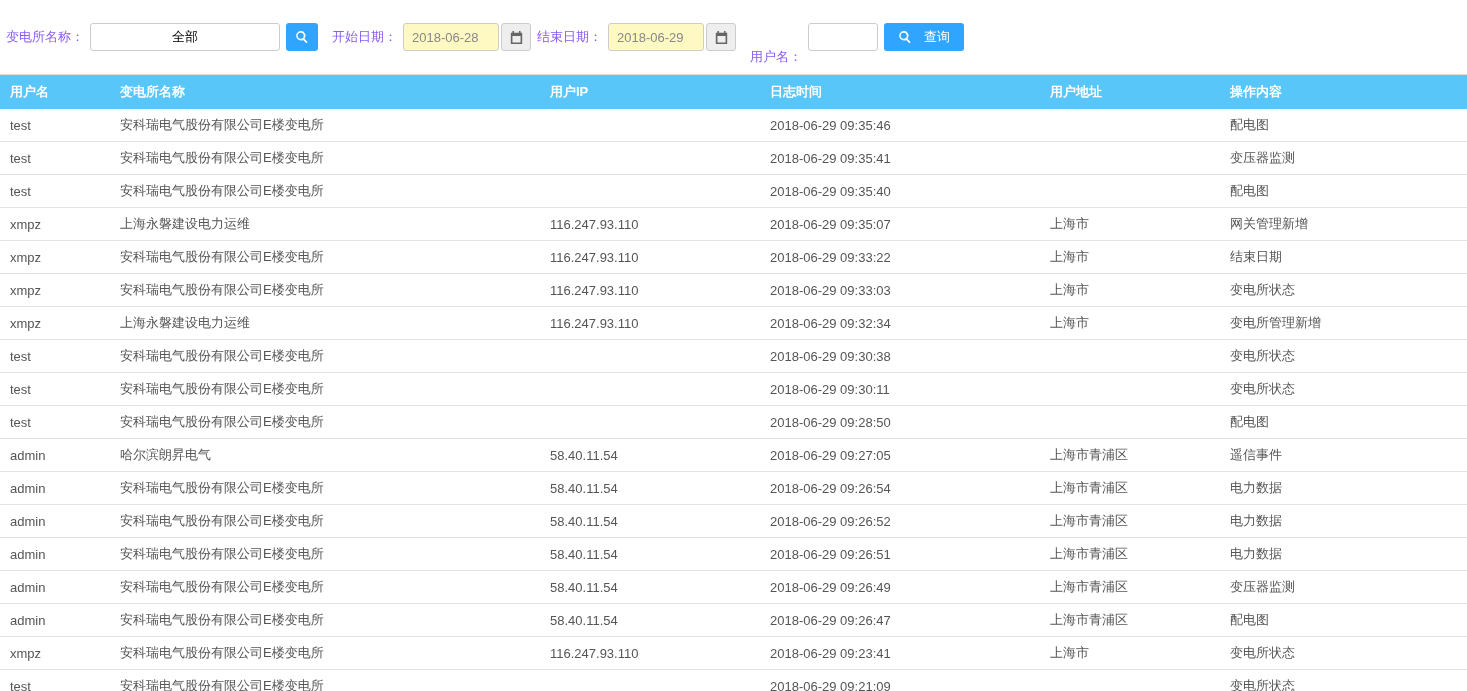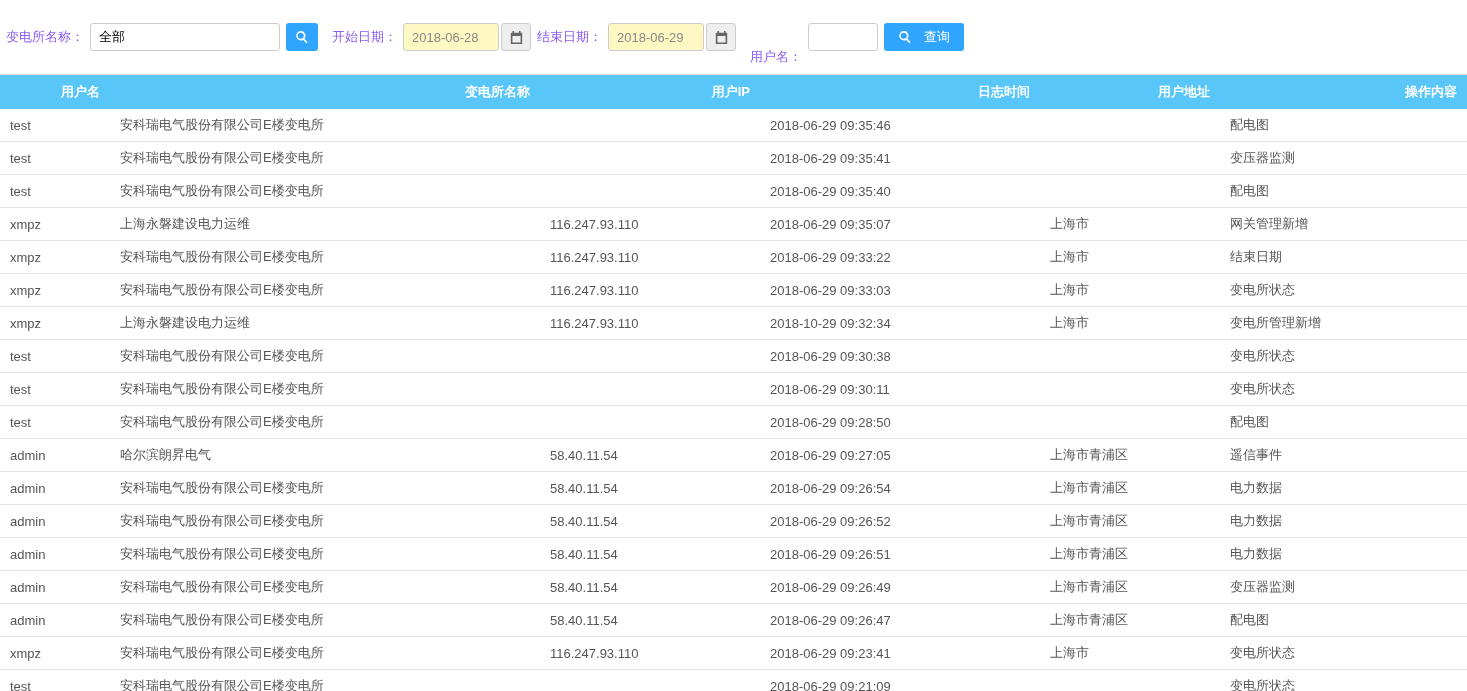--- a/index.html
+++ b/index.html
@@ -1,34 +1,34 @@
 <!DOCTYPE html>
 <html><head>
   <meta charset="utf-8">
   <style>
     * { box-sizing: border-box; margin: 0; padding: 0; }
     body { font-family: "Microsoft YaHei", Arial, sans-serif; font-size: 13px; color: #333; background: #fff; }
     
     .toolbar { display: flex; align-items: center; gap: 6px; padding: 8px 6px; flex-wrap: wrap; }
     .toolbar label { color: #8b5cf6; font-size: 13px; }
     .toolbar input[type="text"] { height: 28px; padding: 2px 8px; border: 1px solid #ccc; border-radius: 3px; font-size: 13px; }
-    .station-input { width: 190px; }
+    .station-input { width: 190px; text-align: center; }
     .date-input { width: 96px; background: #fef9c3; color: #888; }
     .user-input { width: 70px; }
     
     .btn-icon { width: 32px; height: 28px; background: #30a5ff; border: none; border-radius: 3px; color: #fff; cursor: pointer; display: inline-flex; align-items: center; justify-content: center; }
     .btn-icon svg { width: 14px; height: 14px; fill: #fff; }
     .btn-cal { width: 30px; height: 28px; background: #eee; border: 1px solid #ccc; border-radius: 3px; color: #666; cursor: pointer; display: inline-flex; align-items: center; justify-content: center; margin-left: -4px; }
     .btn-cal svg { width: 13px; height: 13px; fill: #666; }
     .btn-query { height: 28px; padding: 0 14px; background: #30a5ff; border: none; border-radius: 3px; color: #fff; cursor: pointer; display: inline-flex; align-items: center; gap: 12px; font-size: 13px; }
     .btn-query svg { width: 14px; height: 14px; fill: #fff; }
     
     .table-wrap { position: relative; border-top: 1px solid #ddd; }
     table { width: 100%; border-collapse: collapse; table-layout: fixed; }
-    thead th { background: #58c6f8; color: #fff; text-align: right; padding: 8px 10px; font-weight: bold; font-size: 13px; }
+    thead th { background: #58c6f8; color: #fff; text-align: left; padding: 8px 10px; font-weight: bold; font-size: 13px; }
     tbody td { padding: 7px 10px; border-bottom: 1px solid #e3e3e3; color: #555; font-size: 13px; white-space: nowrap; overflow: hidden; text-overflow: ellipsis; }
     .col-user { width: 110px; }
     .col-station { width: 430px; }
     .col-ip { width: 220px; }
     .col-time { width: 280px; }
     .col-addr { width: 180px; }
     .col-op { width: auto; }
     
     .vscroll { position: absolute; right: 0; top: 0; bottom: 0; width: 16px; overflow-y: scroll; }
     .vscroll-inner { height: 2000px; }
@@ -138,21 +138,21 @@
           <td>安科瑞电气股份有限公司E楼变电所</td>
           <td>116.247.93.110</td>
           <td>2018-06-29 09:33:03</td>
           <td>上海市</td>
           <td>变电所状态</td>
         </tr>
         <tr>
           <td>xmpz</td>
           <td>上海永磐建设电力运维</td>
           <td>116.247.93.110</td>
-          <td>2018-10-29 09:32:34</td>
+          <td>2018-06-29 09:32:34</td>
           <td>上海市</td>
           <td>变电所管理新增</td>
         </tr>
         <tr>
           <td>test</td>
           <td>安科瑞电气股份有限公司E楼变电所</td>
           <td></td>
           <td>2018-06-29 09:30:38</td>
           <td></td>
           <td>变电所状态</td>

